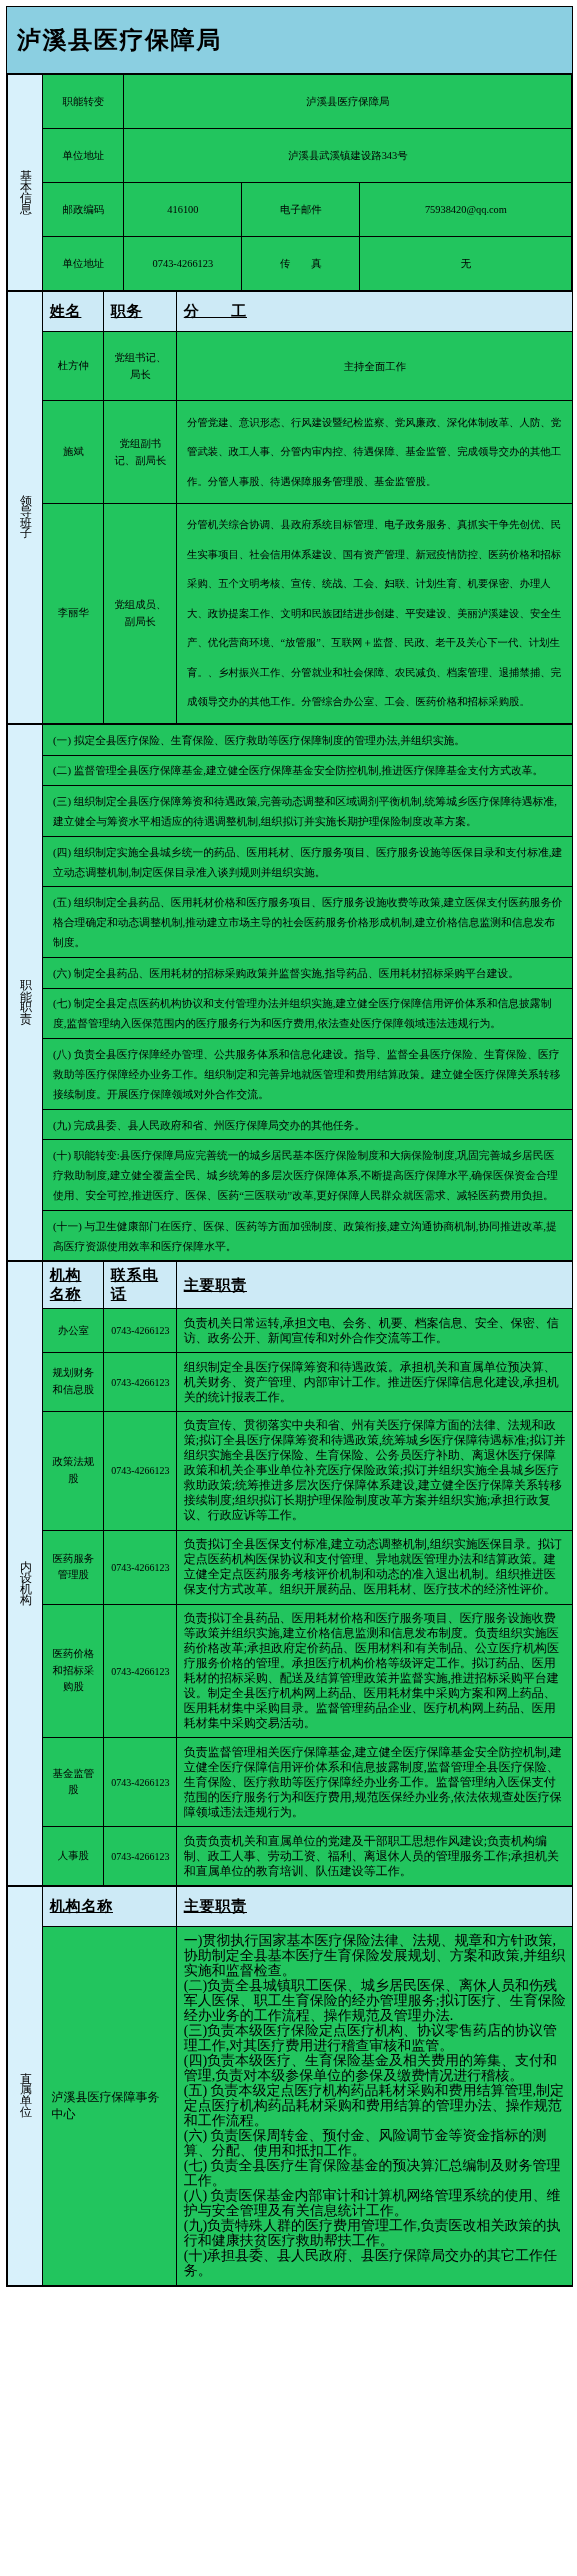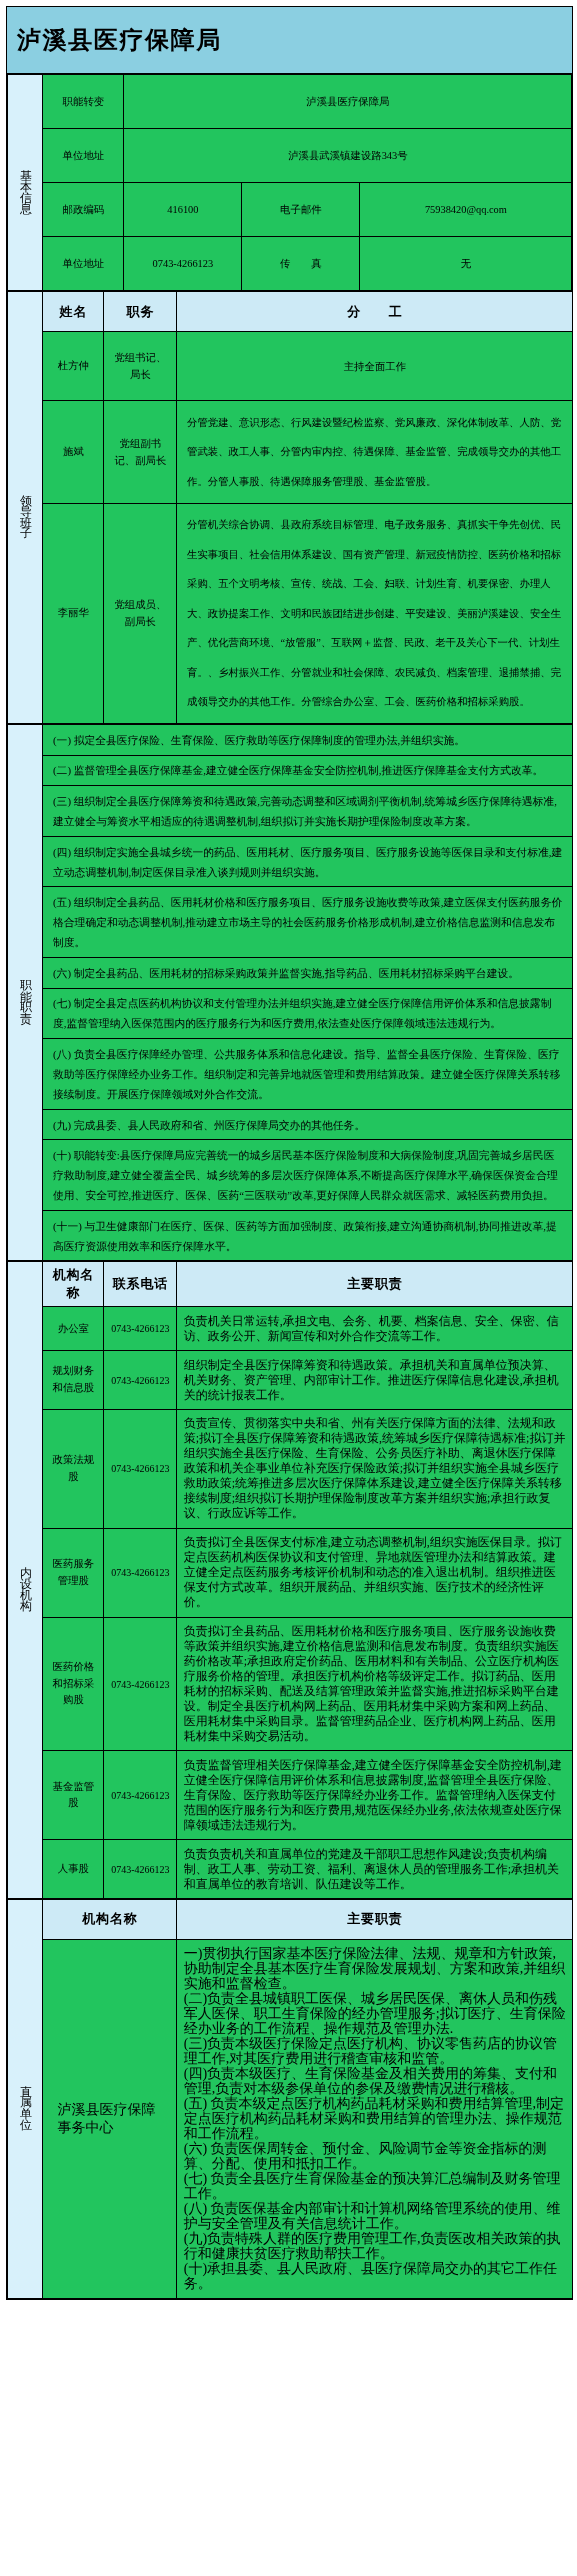--- a/index.html
+++ b/index.html
@@ -7,34 +7,34 @@
   .page { width:565px; margin:6.4px 0 4.8px 6.4px; border:1.6px solid #000; background:#22c55e; }
   .title-bar { height:67px; background:var(--title-bar,#8BCFE1); border-bottom:1.6px solid #000;
     display:flex; align-items:center; padding-left:9.6px; box-sizing:border-box; }
   .title-bar h1 { margin:0; font-size:24px; font-weight:bold; letter-spacing:1.6px; }
   table { border-collapse:collapse; width:100%; table-layout:fixed; }
   td { border:0.8px solid #000; vertical-align:middle; box-sizing:border-box;
     font-size:10.4px; padding:4px 6.4px; word-break:break-all; }
   .side { background:var(--side-cell,#D8F1FB); text-align:center; padding:1.6px; }
   .side span { writing-mode:vertical-rl; text-orientation:upright; letter-spacing:11px;
     font-size:12px; display:inline-block; }
-  .hdr { background:var(--header-cell,#CDEAF6); text-align:center; font-weight:bold;
-    font-size:13px; height:40px; letter-spacing:0.8px; }
+  .hdr { background:var(--header-cell,#CDEAF6); font-weight:bold;
+    font-size:15px; height:40px; letter-spacing:0.8px;text-decoration:underline; }
   .c { text-align:center; }
   .basic-row td { height:54px; }
   .lead-name { text-align:center; }
   .lead-title { text-align:center; line-height:17.5px; }
   .lead-work { line-height:29.5px; padding:6.4px 9.6px; }
   .lead-work.c { text-align:center; }
   .row-du0 td { height:69px; }
   .duty-txt { line-height:20px; padding:4.8px 8px 4.8px 9.6px; font-size:10.8px; }
   .org-name { text-align:center; line-height:16.7px; }
   .org-phone { text-align:center; font-size:10px; }
   .org-duty { line-height:15px; font-size:12px; padding:6.4px; }
-  .aff-name { padding:14px; font-size:14px;margin-top:44px; }
+  .aff-name { padding:8px; font-size:12px;margin-top:44px; }
   .aff-duty { line-height:15px; font-size:14px; padding:6.4px; white-space:pre-line; }
 </style>
 </head>
 <body>
 
 <div class="page">
 
   <div class="title-bar">
     <h1>泸溪县医疗保障局</h1>
   </div>
@@ -172,21 +172,21 @@
       <td class="org-duty">组织制定全县医疗保障筹资和待遇政策。承担机关和直属单位预决算、机关财务、资产管理、内部审计工作。推进医疗保障信息化建设,承担机关的统计报表工作。</td>
     </tr>
     <tr>
       <td class="org-name">政策法规股</td>
       <td class="org-phone">0743-4266123</td>
       <td class="org-duty">负责宣传、贯彻落实中央和省、州有关医疗保障方面的法律、法规和政策;拟订全县医疗保障筹资和待遇政策,统筹城乡医疗保障待遇标准;拟订并组织实施全县医疗保险、生育保险、公务员医疗补助、离退休医疗保障政策和机关企事业单位补充医疗保险政策;拟订并组织实施全县城乡医疗救助政策;统筹推进多层次医疗保障体系建设,建立健全医疗保障关系转移接续制度;组织拟订长期护理保险制度改革方案并组织实施;承担行政复议、行政应诉等工作。</td>
     </tr>
     <tr>
       <td class="org-name">医药服务管理股</td>
       <td class="org-phone">0743-4266123</td>
-      <td class="org-duty">负责拟订全县医保支付标准,建立动态调整机制,组织实施医保目录。拟订定点医药机构医保协议和支付管理、异地就医管理办法和结算政策。建立健全定点医药服务考核评价机制和动态的准入退出机制。组织推进医保支付方式改革。组织开展药品、并组织实施、医疗技术的经济性评价。</td>
+      <td class="org-duty">负责拟订全县医保支付标准,建立动态调整机制,组织实施医保目录。拟订定点医药机构医保协议和支付管理、异地就医管理办法和结算政策。建立健全定点医药服务考核评价机制和动态的准入退出机制。组织推进医保支付方式改革。组织开展药品、医用耗材、医疗技术的经济性评价。</td>
     </tr>
     <tr>
       <td class="org-name">医药价格和招标采购股</td>
       <td class="org-phone">0743-4266123</td>
       <td class="org-duty">负责拟订全县药品、医用耗材价格和医疗服务项目、医疗服务设施收费等政策并组织实施,建立价格信息监测和信息发布制度。负责组织实施医药价格改革;承担政府定价药品、医用材料和有关制品、公立医疗机构医疗服务价格的管理。承担医疗机构价格等级评定工作。拟订药品、医用耗材的招标采购、配送及结算管理政策并监督实施,推进招标采购平台建设。制定全县医疗机构网上药品、医用耗材集中采购方案和网上药品、医用耗材集中采购目录。监督管理药品企业、医疗机构网上药品、医用耗材集中采购交易活动。</td>
     </tr>
     <tr>
       <td class="org-name">基金监管股</td>
       <td class="org-phone">0743-4266123</td>
       <td class="org-duty">负责监督管理相关医疗保障基金,建立健全医疗保障基金安全防控机制,建立健全医疗保障信用评价体系和信息披露制度,监督管理全县医疗保险、生育保险、医疗救助等医疗保障经办业务工作。监督管理纳入医保支付范围的医疗服务行为和医疗费用,规范医保经办业务,依法依规查处医疗保障领域违法违规行为。</td>

